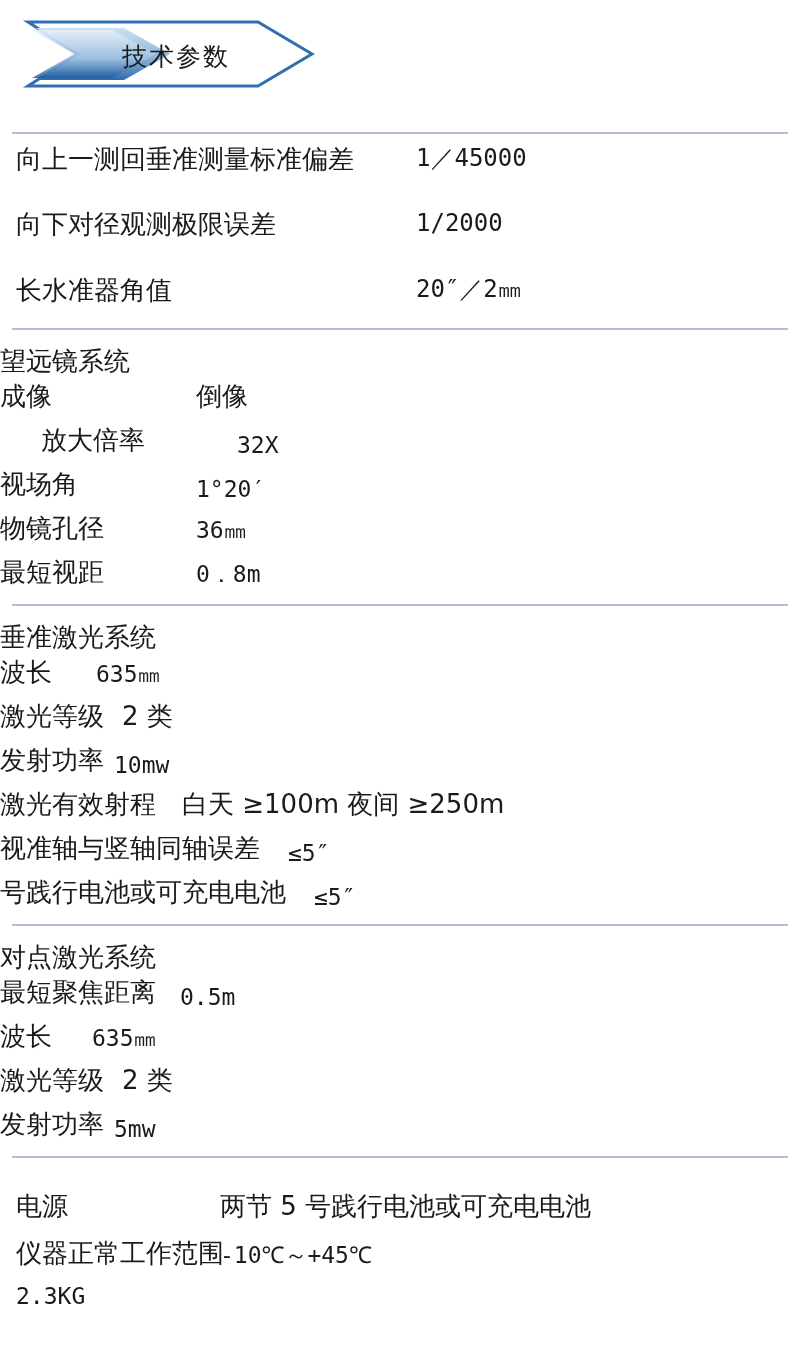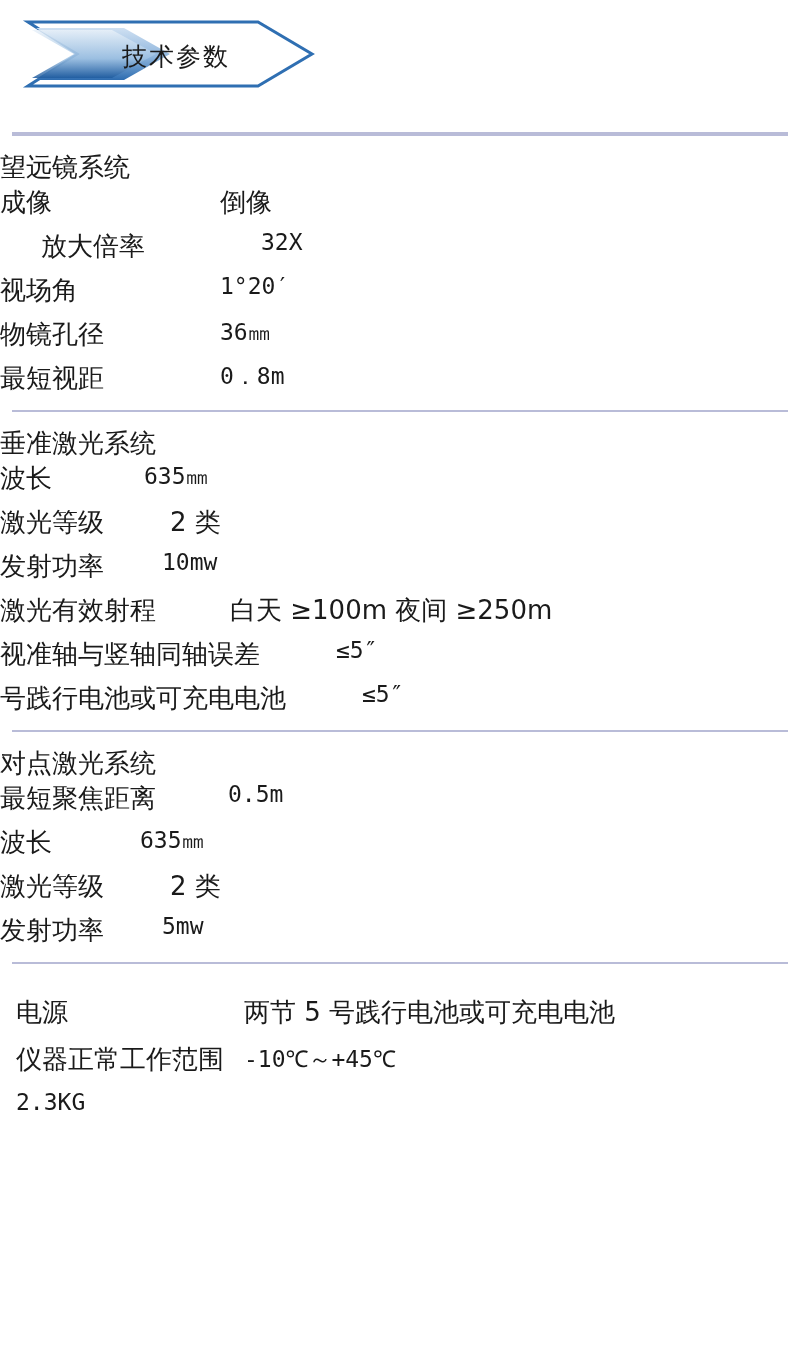--- a/index.html
+++ b/index.html
@@ -93,24 +93,23 @@
     font-family: "DejaVu Sans", sans-serif;
     white-space: nowrap;
     padding-top: 2px;
   }
   .group-items {
     display: flex;
     flex-direction: column;
   }
   .item {
     display: flex;
-    align-items: flex-start;
+    align-items: flex-end;
     margin-bottom: 9px;
     white-space: nowrap;
-    gap: 24px;
   }
   .item:last-child { margin-bottom: 0; }
   .item-name {
     font-size: 26px;
     font-family: "DejaVu Sans", sans-serif;
     white-space: nowrap;
   }
   .item-val {
     font-size: 23px;
     font-family: "DejaVu Sans Mono", monospace;
@@ -148,20 +147,34 @@
       <polygon points="8,4 238,4 292,36 238,68 8,68 58,36" fill="none" stroke="#2f6fb2" stroke-width="3"></polygon>
 
       <polygon points="16,10 104,10 150,36 104,62 16,62 60,36" fill="url(#g1)"></polygon>
       <polygon points="12,12 92,12 136,36 92,60 12,60 54,36" fill="url(#g2)" opacity="0.85"></polygon>
     </svg>
     <div class="banner-title">技术参数</div>
   </div>
 
   <hr class="rule">
 
+  <div class="section top-section">
+    <div class="row">
+      <span class="top-row-label" style="width:400px;display:inline-block;">向上一测回垂准测量标准偏差</span>
+      <span class="top-row-value">1／45000</span>
+    </div>
+    <div class="row">
+      <span class="top-row-label" style="width:400px;display:inline-block;">向下对径观测极限误差</span>
+      <span class="top-row-value">1/2000</span>
+    </div>
+    <div class="row">
+      <span class="top-row-label" style="width:400px;display:inline-block;">长水准器角值</span>
+      <span class="top-row-value">20″／2㎜</span>
+    </div>
+  </div>
 
   <hr class="rule">
 
   <div class="section">
     <div class="group">
       <div class="group-label" style="width:196px;">望远镜系统</div>
       <div class="group-items">
         <div class="item">
           <span class="item-name" style="width:196px;display:inline-block;">成像</span>
           <span class="item-name">倒像</span>

